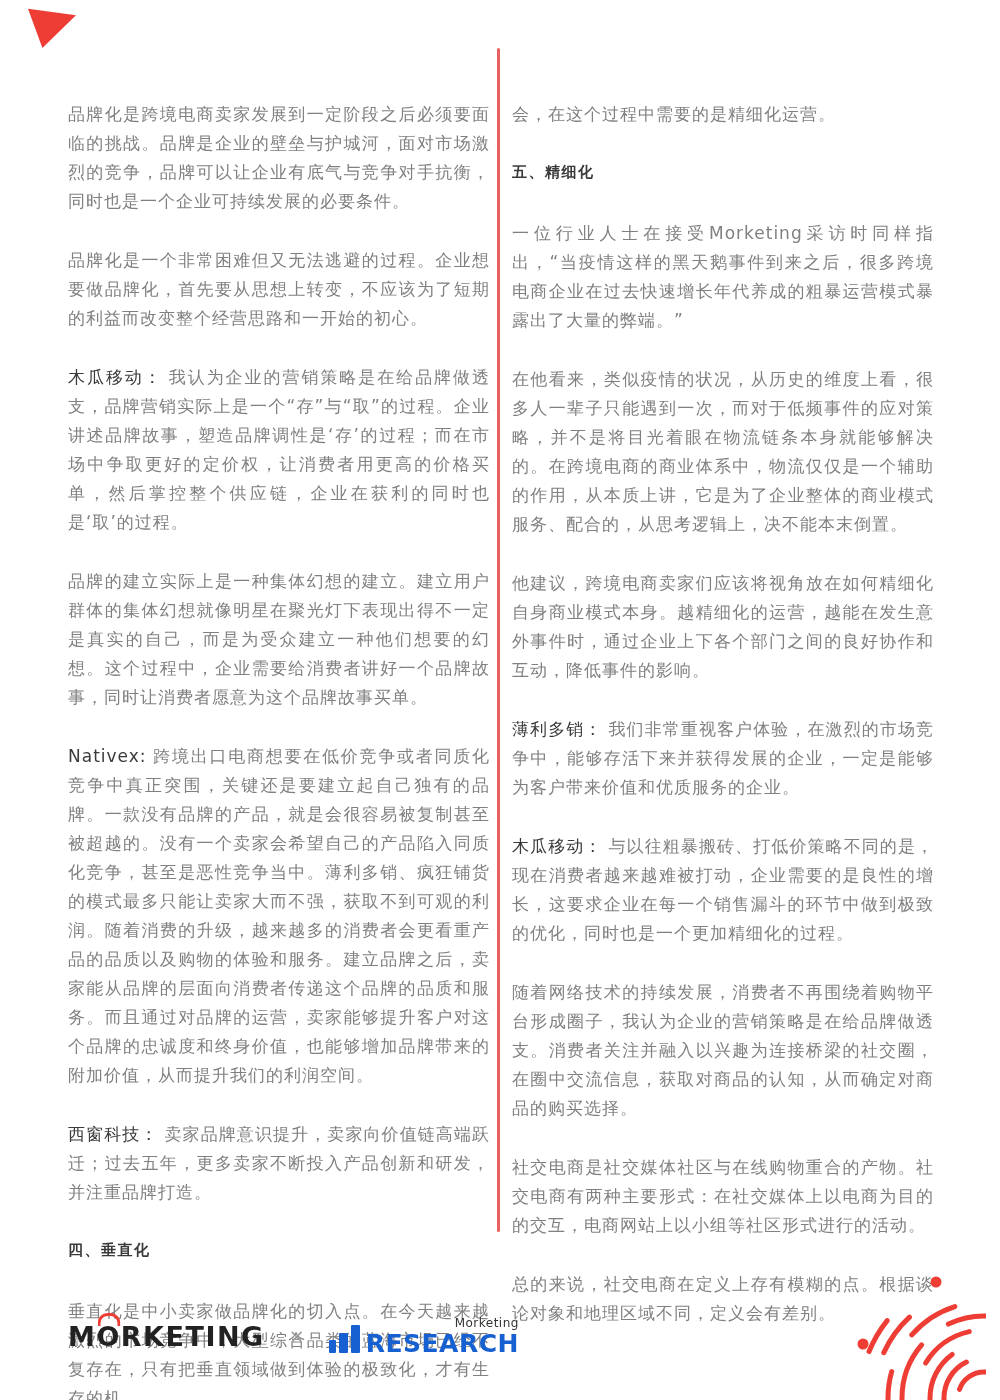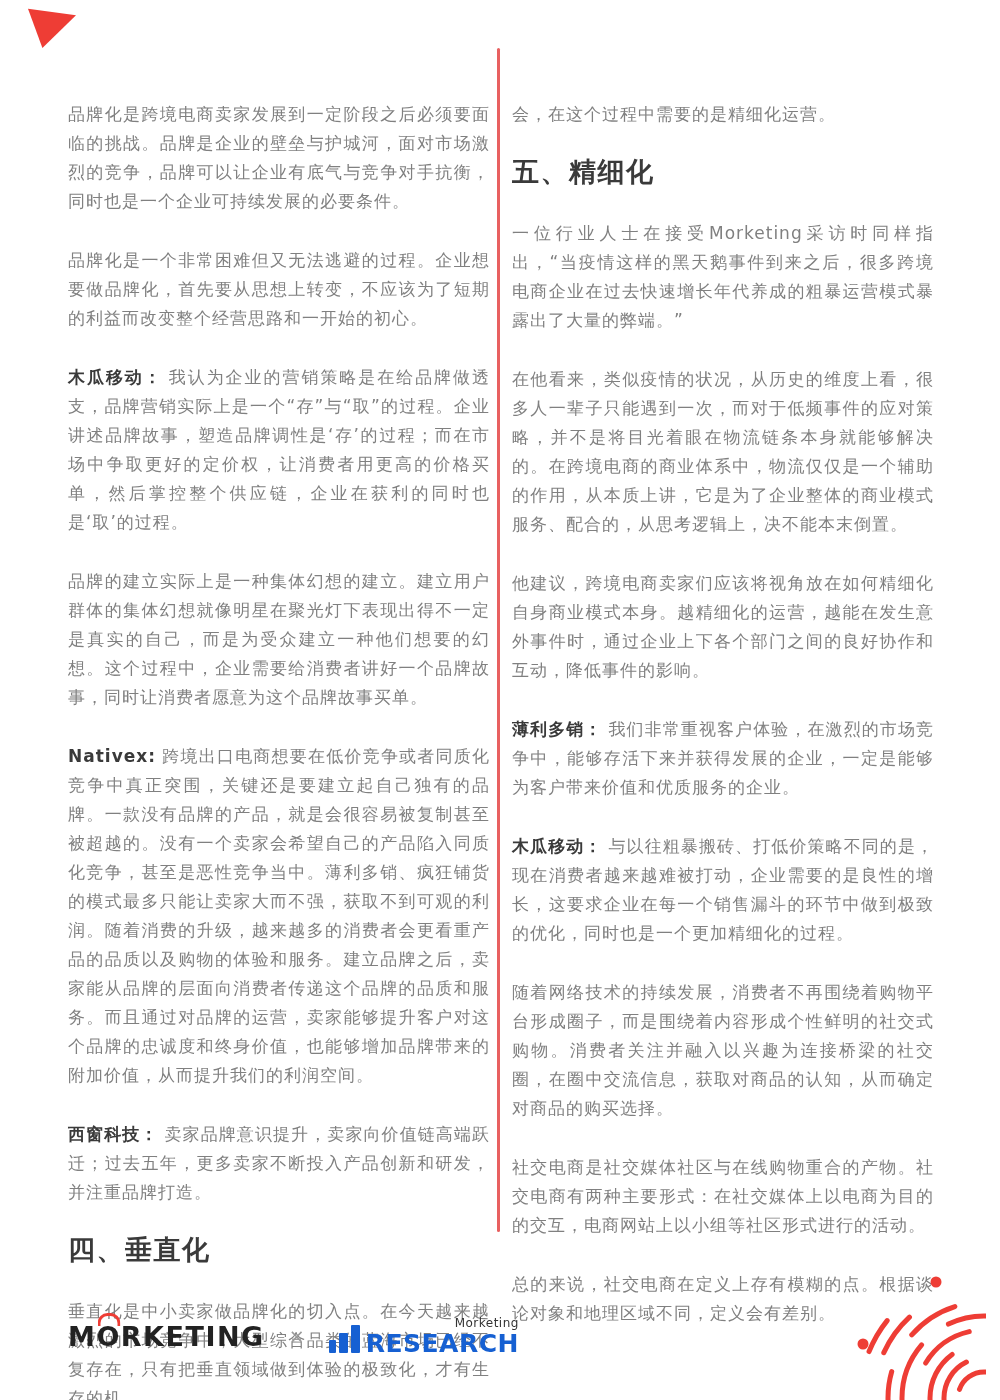--- a/index.html
+++ b/index.html
@@ -28,23 +28,23 @@
   
   .col{
     position:absolute;top:100px;width:428px;
     color:var(--body);
     font-size:17px;line-height:29px;letter-spacing:1px;
     text-align:justify;
   }
   .col-left{left:68px;}
   .col-right{left:512px;}
   .body-p{margin:0 6px 30px 0;}
-  .speaker{color:var(--heading);font-weight:bold;margin-right:6px;}
+  .speaker{color:var(--heading);font-weight:normal;margin-right:6px;}
   .sec-heading{
-    color:var(--heading);font-size:27px;font-weight:bold;
+    color:var(--heading);font-size:15px;font-weight:bold;
     letter-spacing:1.5px;line-height:26px;margin:8px 0 34px 0;text-align:left;
   }
 
   
   .divider{
     position:absolute;left:497px;top:48px;width:3px;height:1184px;
     background:var(--divider);border-radius:2px;
   }
 
   
@@ -98,21 +98,21 @@
   <div class="divider"></div>
 
   <div class="col col-right" id="col-right">
       <p class="body-p">会，在这个过程中需要的是精细化运营。</p>
       <h2 class="sec-heading">五、精细化</h2>
       <p class="body-p">一位行业人士在接受Morketing采访时同样指出，“当疫情这样的黑天鹅事件到来之后，很多跨境电商企业在过去快速增长年代养成的粗暴运营模式暴露出了大量的弊端。”</p>
       <p class="body-p">在他看来，类似疫情的状况，从历史的维度上看，很多人一辈子只能遇到一次，而对于低频事件的应对策略，并不是将目光着眼在物流链条本身就能够解决的。在跨境电商的商业体系中，物流仅仅是一个辅助的作用，从本质上讲，它是为了企业整体的商业模式服务、配合的，从思考逻辑上，决不能本末倒置。</p>
       <p class="body-p">他建议，跨境电商卖家们应该将视角放在如何精细化自身商业模式本身。越精细化的运营，越能在发生意外事件时，通过企业上下各个部门之间的良好协作和互动，降低事件的影响。</p>
       <p class="body-p"><strong class="speaker">薄利多销：</strong>我们非常重视客户体验，在激烈的市场竞争中，能够存活下来并获得发展的企业，一定是能够为客户带来价值和优质服务的企业。</p>
       <p class="body-p"><strong class="speaker">木瓜移动：</strong>与以往粗暴搬砖、打低价策略不同的是，现在消费者越来越难被打动，企业需要的是良性的增长，这要求企业在每一个销售漏斗的环节中做到极致的优化，同时也是一个更加精细化的过程。</p>
-      <p class="body-p">随着网络技术的持续发展，消费者不再围绕着购物平台形成圈子，而是围绕着内容形成个性鲜明的社交式购物。消费者关注并融入以兴趣为连接桥梁的社交圈，在圈中交流信息，获取对商品的认知，从而确定对商品的购买选择。</p>
+      <p class="body-p">随着网络技术的持续发展，消费者不再围绕着购物平台形成圈子，我认为企业的营销策略是在给品牌做透支。消费者关注并融入以兴趣为连接桥梁的社交圈，在圈中交流信息，获取对商品的认知，从而确定对商品的购买选择。</p>
       <p class="body-p">社交电商是社交媒体社区与在线购物重合的产物。社交电商有两种主要形式：在社交媒体上以电商为目的的交互，电商网站上以小组等社区形式进行的活动。</p>
       <p class="body-p">总的来说，社交电商在定义上存有模糊的点。根据谈论对象和地理区域不同，定义会有差别。</p>
     </div>
 
   <div class="footer">
     <div class="logo-morketing">
         <span>M</span>
         <span class="logo-o">O</span>
         <span>RKETING</span>
       </div>

